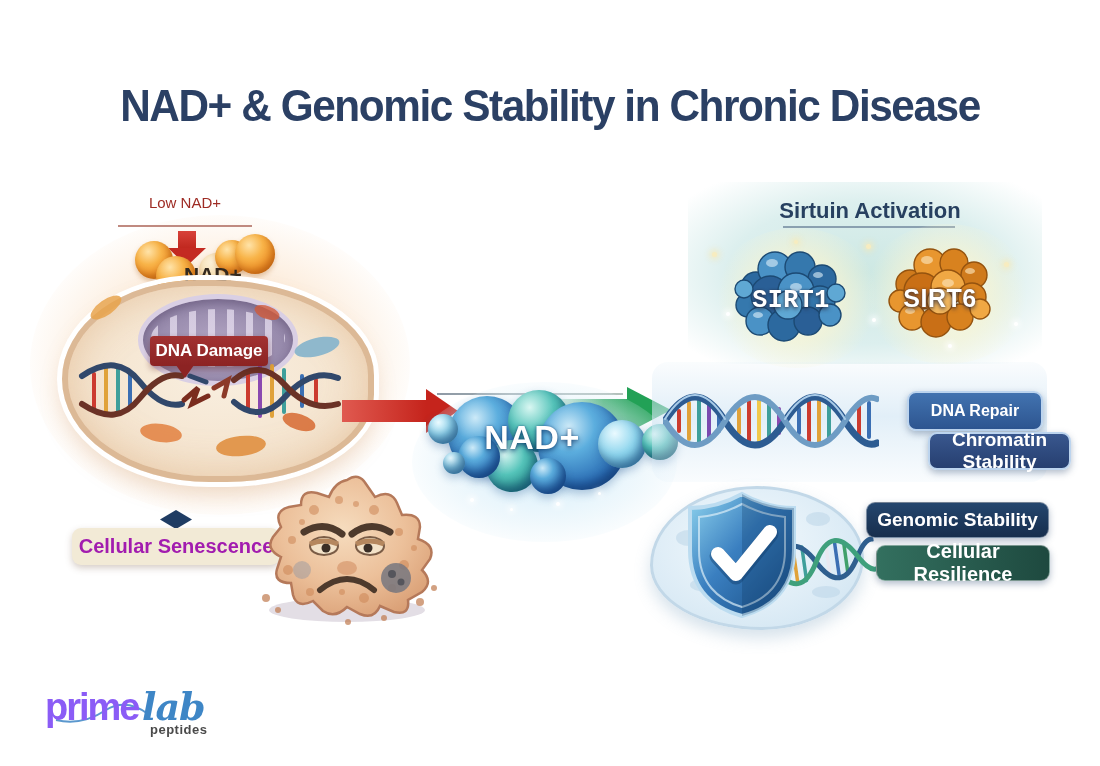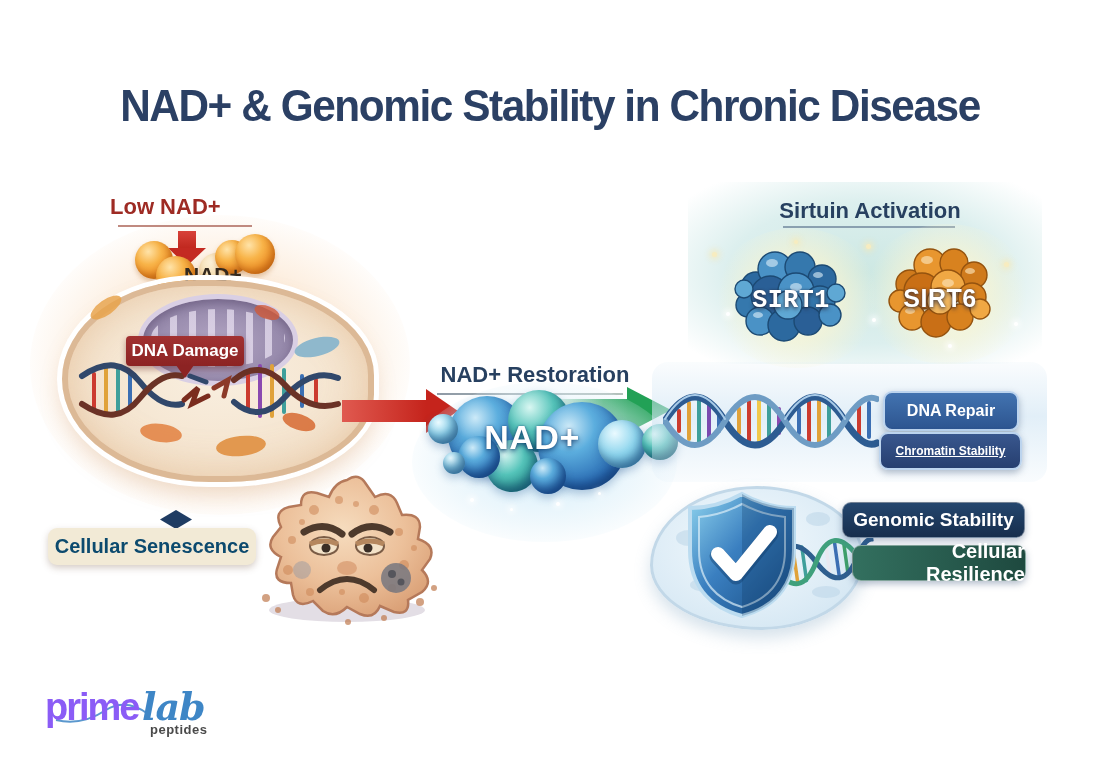--- a/index.html
+++ b/index.html
@@ -1,28 +1,28 @@
 <!DOCTYPE html>
 <html><head>
 <meta charset="utf-8">
 <style>
   html,body{margin:0;padding:0;background:#e9e9e9;}
   #canvas{position:relative;width:1100px;height:766px;background:#ffffff;overflow:hidden;
           font-family:"Liberation Sans", sans-serif;}
   .abs{position:absolute;}
-  .ctr{display:flex;align-items:center;justify-content:center;text-align:right;}
+  .ctr{display:flex;align-items:center;justify-content:center;text-align:center;margin-left:24px;}
 
   
   .title{left:0;top:80px;width:1100px;text-align:center;font-size:45px;font-weight:bold;
          color:#2b4064;letter-spacing:-1.5px;transform:scaleX(.94);}
 
   
   .glow-orange{left:30px;top:215px;width:380px;height:300px;border-radius:50%;
     background:radial-gradient(ellipse at center, rgba(245,185,120,.55) 0%, rgba(248,205,160,.35) 45%, rgba(255,255,255,0) 75%);}
-  .low-nad{left:110px;top:194px;width:150px;text-align:left;font-size:22px;font-weight:bold;color:#9e2b24;}
+  .low-nad{left:110px;top:194px;width:150px;text-align:center;font-size:15px;font-weight:normal;color:#9e2b24;}
   .low-nad-underline{left:118px;top:225px;width:134px;height:2px;background:#c08a80;}
   .dn-arrow-shaft{left:178px;top:231px;width:18px;height:17px;background:linear-gradient(180deg,#d8423a,#c0281f);}
   .dn-arrow-head{left:168px;top:248px;width:0;height:0;border-left:19px solid transparent;
     border-right:19px solid transparent;border-top:18px solid #c42a22;}
   .sphere{border-radius:50%;background:radial-gradient(circle at 35% 28%, #ffe3a8 0%, #f8b449 35%, #ec8a22 70%, #c96712 100%);
     box-shadow:inset -3px -4px 6px rgba(150,70,10,.45), 0 3px 5px rgba(180,110,40,.35);}
   .sphere.pale{background:radial-gradient(circle at 35% 28%, #fdf2da 0%, #f3d9a8 50%, #e0b97e 100%);}
   .nad-mol-label{left:184px;top:263px;font-size:21px;font-weight:bold;color:#33291f;}
   .cell{left:62px;top:280px;width:300px;height:190px;border-radius:46% 54% 50% 50% / 52% 50% 46% 54%;
     background:radial-gradient(ellipse at 50% 45%, #f9efe0 0%, #f4e3cd 70%, #eed6ba 100%);
@@ -32,21 +32,21 @@
     border:5px solid #d9cfe4;box-shadow:inset 0 4px 10px rgba(70,55,90,.4);}
   .nucleus-ribs{position:absolute;left:8px;top:10px;right:8px;bottom:14px;border-radius:50%;
     background:repeating-linear-gradient(90deg, rgba(238,230,246,.85) 0 7px, rgba(0,0,0,0) 7px 19px);opacity:.8;}
   .organelle{border-radius:50%;}
   .dna-damage{left:126px;top:336px;width:118px;height:30px;background:linear-gradient(180deg,#a23232,#8c2323);
     border-radius:4px;color:#ffffff;font-size:17px;font-weight:bold;box-shadow:0 3px 6px rgba(90,20,20,.4);}
   .dna-damage-tip{left:176px;top:365px;width:0;height:0;border-left:9px solid transparent;
     border-right:9px solid transparent;border-top:13px solid #8c2323;}
   .pill{border-radius:9px;font-weight:bold;box-shadow:0 3px 7px rgba(120,90,70,.3);}
   .pill.sirt{left:62px;top:484px;width:228px;height:34px;background:#f6e6de;color:#9c2b24;font-size:19px;}
-  .pill.sene{left:48px;top:528px;width:208px;height:37px;background:#f2ead6;color:#0c4a6e;font-size:20px;}
+  .pill.sene{left:48px;top:528px;width:208px;height:37px;background:#f2ead6;color:#a21caf;font-size:20px;}
   .diamond{left:160px;top:510px;width:32px;height:19px;background:#1f3c63;
     clip-path:polygon(50% 0,100% 50%,50% 100%,0 50%);}
 
   
   .red-arrow-shaft{left:342px;top:400px;width:84px;height:22px;background:linear-gradient(90deg,#e05a50,#c5241c);}
   .red-arrow-head{left:426px;top:389px;width:0;height:0;border-top:22px solid transparent;
     border-bottom:22px solid transparent;border-left:32px solid #c5241c;}
   .restoration{left:430px;top:362px;width:210px;text-align:center;font-size:22px;font-weight:bold;color:#274060;}
   .rest-underline{left:437px;top:393px;width:186px;height:2px;background:linear-gradient(90deg,#8f9aa6,#b4c2bc);}
   .green-arrow-shaft{left:543px;top:399px;width:86px;height:22px;
@@ -70,22 +70,22 @@
   .sirtuin-head{left:760px;top:198px;width:220px;text-align:center;font-size:22px;font-weight:bold;color:#274060;}
   .sirtuin-underline{left:783px;top:226px;width:172px;height:2px;background:#8aa0b0;}
   .starburst{border-radius:50%;background:radial-gradient(circle, rgba(255,252,230,.95) 0%, rgba(255,246,205,.55) 40%, rgba(255,255,255,0) 72%);}
   .blob-label{position:absolute;text-align:center;font-size:25px;font-weight:800;color:#ffffff;
     text-shadow:0 2px 4px rgba(40,40,60,.8), 0 0 2px rgba(40,40,60,.6);letter-spacing:.5px;}
   .blue-wash{left:652px;top:362px;width:395px;height:120px;border-radius:16px;
     background:linear-gradient(180deg, rgba(222,236,246,.15), rgba(210,230,244,.65) 45%, rgba(226,240,250,.2));}
   .rbtn{border-radius:9px;color:#ffffff;font-weight:bold;box-shadow:0 3px 7px rgba(40,70,110,.35);}
   .rbtn.repair{left:883px;top:391px;width:132px;height:36px;font-size:16px;
     background:linear-gradient(180deg,#4273b0,#2d5590);border:2px solid #bcd4ee;}
-  .rbtn.chromatin{left:879px;top:432px;width:139px;height:34px;font-size:12px;
-    background:linear-gradient(180deg,#39578e,#263f70);border:2px solid #bcd4ee;text-decoration:underline;}
+  .rbtn.chromatin{left:904px;top:432px;width:139px;height:34px;font-size:19px;
+    background:linear-gradient(180deg,#39578e,#263f70);border:2px solid #bcd4ee;}
   .rbtn.genomic{left:842px;top:502px;width:181px;height:34px;font-size:19px;
     background:linear-gradient(180deg,#24466e,#172e4d);border:1px solid rgba(255,255,255,.4);}
   .rbtn.resilience{left:852px;top:545px;width:172px;height:34px;font-size:20px;
     background:linear-gradient(90deg,#33705f,#1e493f);border:1px solid rgba(255,255,255,.4);}
   .healthy-cell{left:650px;top:486px;width:208px;height:138px;border-radius:50% 50% 48% 52%/55% 50% 50% 45%;
     background:radial-gradient(ellipse at 45% 40%, #f4fafd 0%, #ddecf6 60%, #cce2f0 100%);
     border:3px solid #c2d8e8;box-shadow:0 8px 16px rgba(120,160,190,.3);}
   .hc-organelle{border-radius:50%;background:#bcd6e8;opacity:.55;}
 
   
@@ -202,21 +202,20 @@
         <circle cx="34" cy="140" r="3"></circle>
         <circle cx="176" cy="132" r="4"></circle>
       <circle cx="190" cy="118" r="3"></circle>
         <circle cx="104" cy="152" r="3"></circle>
         <circle cx="140" cy="148" r="3"></circle>
     </g>
   </svg>
 
   <div class="abs red-arrow-shaft"></div>
   <div class="abs red-arrow-head"></div>
-  <div class="abs restoration">NAD+ Restoration</div>
   <div class="abs rest-underline"></div>
   <div class="abs green-arrow-shaft"></div>
   <div class="abs green-arrow-head"></div>
 
   <div class="abs bubble-glow"></div>
   <div class="abs bub" style="left:448px;top:396px;width:78px;height:78px;"></div>
   <div class="abs bub teal" style="left:508px;top:390px;width:62px;height:62px;"></div>
   <div class="abs bub" style="left:538px;top:402px;width:88px;height:88px;"></div>
   <div class="abs bub light" style="left:598px;top:420px;width:48px;height:48px;"></div>
   <div class="abs bub teal" style="left:486px;top:440px;width:52px;height:52px;"></div>

